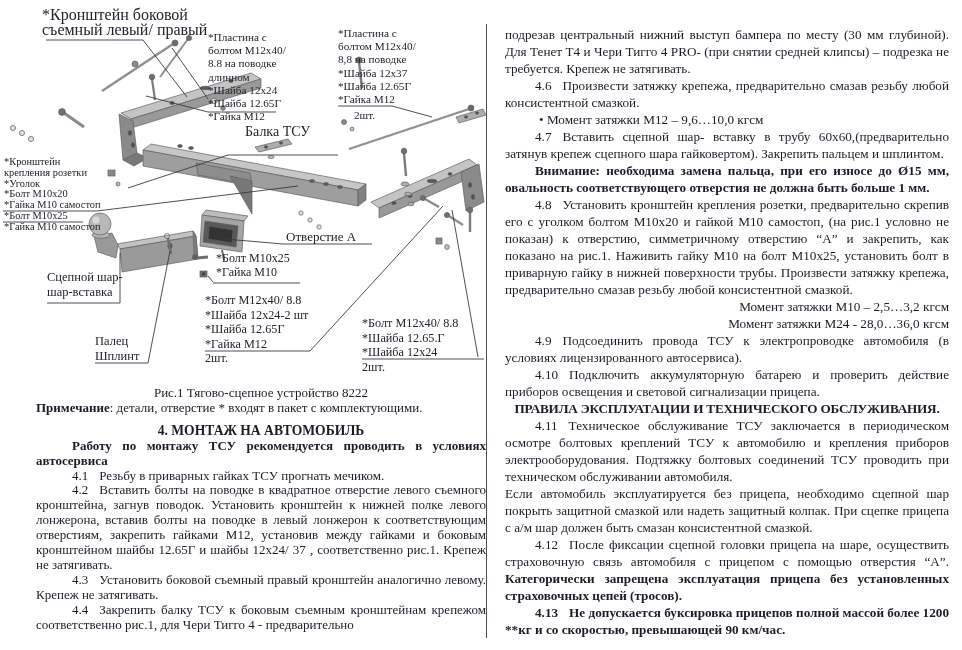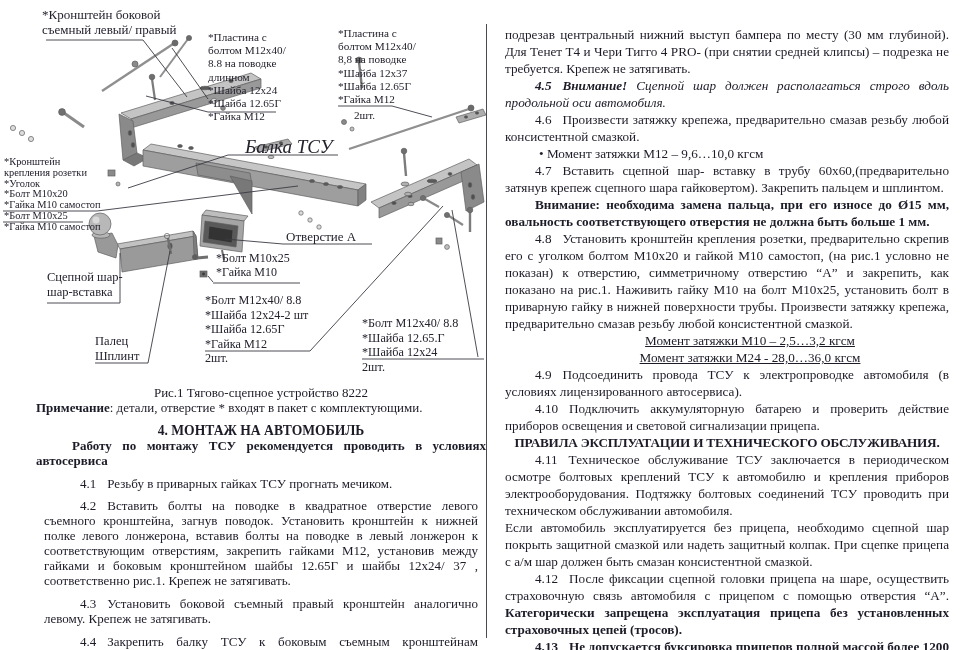--- a/index.html
+++ b/index.html
@@ -18,30 +18,30 @@
   .divider{position:absolute;left:486px;top:24px;width:1px;height:614px;background:#4a4a55;}
   
   .left-text{
     position:absolute;left:36px;top:386px;width:450px;
     font-size:13px;line-height:14.9px;
   }
   .caption{text-align:center;}
   .note-line{text-align:left;}
   .heading{font-weight:bold;text-align:center;font-size:13.6px;margin-top:8px;}
   .intro{font-weight:bold;text-align:justify;text-indent:36px;}
-  p.item{margin:8px;text-align:justify;text-indent:36px;}
+  p.item{margin:0;text-align:justify;text-indent:36px;}
   .num{margin-right:11px;}
   
   .right-col{
     position:absolute;left:505px;top:26px;width:444px;
     font-size:13.2px;line-height:17px;text-align:justify;
   }
   .right-col p{margin:0;}
   p.rc-item{text-indent:30px;}
-  .torque{text-align:center;margin-left:46px !important;text-indent:0 !important;text-decoration:underline;}
+  .torque{text-align:right;margin-left:46px !important;text-indent:0 !important;}
   .torque-bullet{text-align:left;margin-left:34px !important;text-indent:0 !important;}
   .warn{font-weight:bold;text-indent:30px;}
   .rules-heading{font-weight:bold;text-align:center;text-indent:0 !important;letter-spacing:-0.2px;}
   .it{font-style:italic;}
   .bld{font-weight:bold;}
 </style>
 </head>
 <body>
 
 <div class="page">
@@ -164,37 +164,37 @@
       <path d="M213,283 H300"></path>
       <path d="M208,276 L213,282"></path>
       <path d="M205,351 H310 L443,206"></path>
       <path d="M362,359 H484"></path>
       <path d="M452,210 L478,357"></path>
       <path d="M47,303 H120 V253"></path>
       <path d="M95,363 H148 L170,251"></path>
     </g>
   </svg>
 
-  <div class="fig-label" style="left:42px;top:8px;font-size:13px;line-height:14.5px;">*Кронштейн боковой
+  <div class="fig-label" style="left:42px;top:8px;font-size:16px;line-height:14.5px;">*Кронштейн боковой
 съемный левый/ правый</div>
   <div class="fig-label" style="left:208px;top:31px;font-size:11.2px;line-height:13.2px;">*Пластина с
 болтом М12х40/
 8.8 на поводке
 длинном
 *Шайба 12х24
 *Шайба 12.65Г
 *Гайка М12</div>
   <div class="fig-label" style="left:338px;top:27px;font-size:11.2px;line-height:13.2px;">*Пластина с
 болтом М12х40/
 8,8 на поводке
 *Шайба 12х37
 *Шайба 12.65Г
 *Гайка М12</div>
   <div class="fig-label" style="left:354px;top:109px;font-size:11.2px;">2шт.</div>
-  <div class="fig-label" style="left:245px;top:136px;font-size:19px;font-style:italic;">Балка ТСУ</div>
+  <div class="fig-label" style="left:245px;top:124px;font-size:14px;">Балка ТСУ</div>
   <div class="fig-label" style="left:4px;top:157px;font-size:10.4px;line-height:10.8px;">*Кронштейн
 крепления розетки
 *Уголок
 *Болт М10х20
 *Гайка М10 самостоп
 *Болт М10х25
 *Гайка М10 самостоп</div>
   <div class="fig-label" style="left:286px;top:229px;font-size:13px;">Отверстие А</div>
   <div class="fig-label" style="left:216px;top:252px;font-size:12px;line-height:13.5px;">*Болт М10х25
 *Гайка М10</div>
@@ -220,21 +220,20 @@
     <div class="heading">4. МОНТАЖ НА АВТОМОБИЛЬ</div>
     <div class="intro">Работу по монтажу ТСУ рекомендуется проводить в условиях автосервиса</div>
     <p class="item"><span class="num">4.1</span><span>Резьбу в приварных гайках ТСУ прогнать мечиком.</span></p>
     <p class="item"><span class="num">4.2</span><span>Вставить болты на поводке в квадратное отверстие левого съемного кронштейна, загнув поводок. Установить кронштейн к нижней полке левого лонжерона, вставив болты на поводке в левый лонжерон к соответствующим отверстиям, закрепить гайками М12, установив между гайками и боковым кронштейном шайбы 12.65Г и шайбы 12х24/ 37 , соответственно рис.1. Крепеж не затягивать.</span></p>
     <p class="item"><span class="num">4.3</span><span>Установить боковой съемный правый кронштейн аналогично левому. Крепеж не затягивать.</span></p>
     <p class="item"><span class="num">4.4</span><span>Закрепить балку ТСУ к боковым съемным кронштейнам крепежом соответственно рис.1, для Чери Тигго 4 - предварительно</span></p>
   </div>
 
   <div class="right-col">
     <p>подрезав центральный нижний выступ бампера по месту (30 мм глубиной). Для Тенет Т4  и Чери Тигго 4 PRO- (при снятии средней клипсы) – подрезка не требуется. Крепеж не затягивать.</p>
-    <p class="rc-item"><span class="num bld it">4.5</span><span class="bld it">Внимание!</span> <span class="it">Сцепной шар должен располагаться строго вдоль продольной оси автомобиля.</span></p>
     <p class="rc-item"><span class="num">4.6</span><span>Произвести затяжку крепежа, предварительно смазав резьбу любой консистентной смазкой.</span></p>
     <p class="torque-bullet"><span>•</span> <span>Момент затяжки М12 – 9,6…10,0 кгсм</span></p>
     <p class="rc-item"><span class="num">4.7</span><span>Вставить сцепной шар- вставку в трубу 60х60,(предварительно затянув крепеж сцепного шара гайковертом). Закрепить пальцем и шплинтом.</span></p>
     <p class="warn">Внимание: необходима замена пальца, при его износе до Ø15 мм, овальность соответствующего отверстия не должна быть больше 1 мм.</p>
     <p class="rc-item"><span class="num">4.8</span><span>Установить кронштейн крепления розетки, предварительно скрепив его с уголком болтом М10х20 и гайкой М10 самостоп, (на рис.1 условно не показан) к отверстию, симметричному отверстию “А” и закрепить, как показано на рис.1. Наживить гайку М10 на болт М10х25, установить болт в приварную гайку в нижней поверхности трубы. Произвести затяжку крепежа, предварительно смазав резьбу любой консистентной смазкой.</span></p>
     <p class="torque">Момент затяжки М10 – 2,5…3,2 кгсм</p>
     <p class="torque">Момент затяжки М24 - 28,0…36,0 кгсм</p>
     <p class="rc-item"><span class="num">4.9</span><span>Подсоединить провода ТСУ к электропроводке автомобиля (в условиях лицензированного автосервиса).</span></p>
     <p class="rc-item"><span class="num">4.10</span><span>Подключить аккумуляторную батарею и проверить действие приборов освещения и световой сигнализации прицепа.</span></p>
     <p class="rules-heading">ПРАВИЛА ЭКСПЛУАТАЦИИ И ТЕХНИЧЕСКОГО ОБСЛУЖИВАНИЯ.</p>

